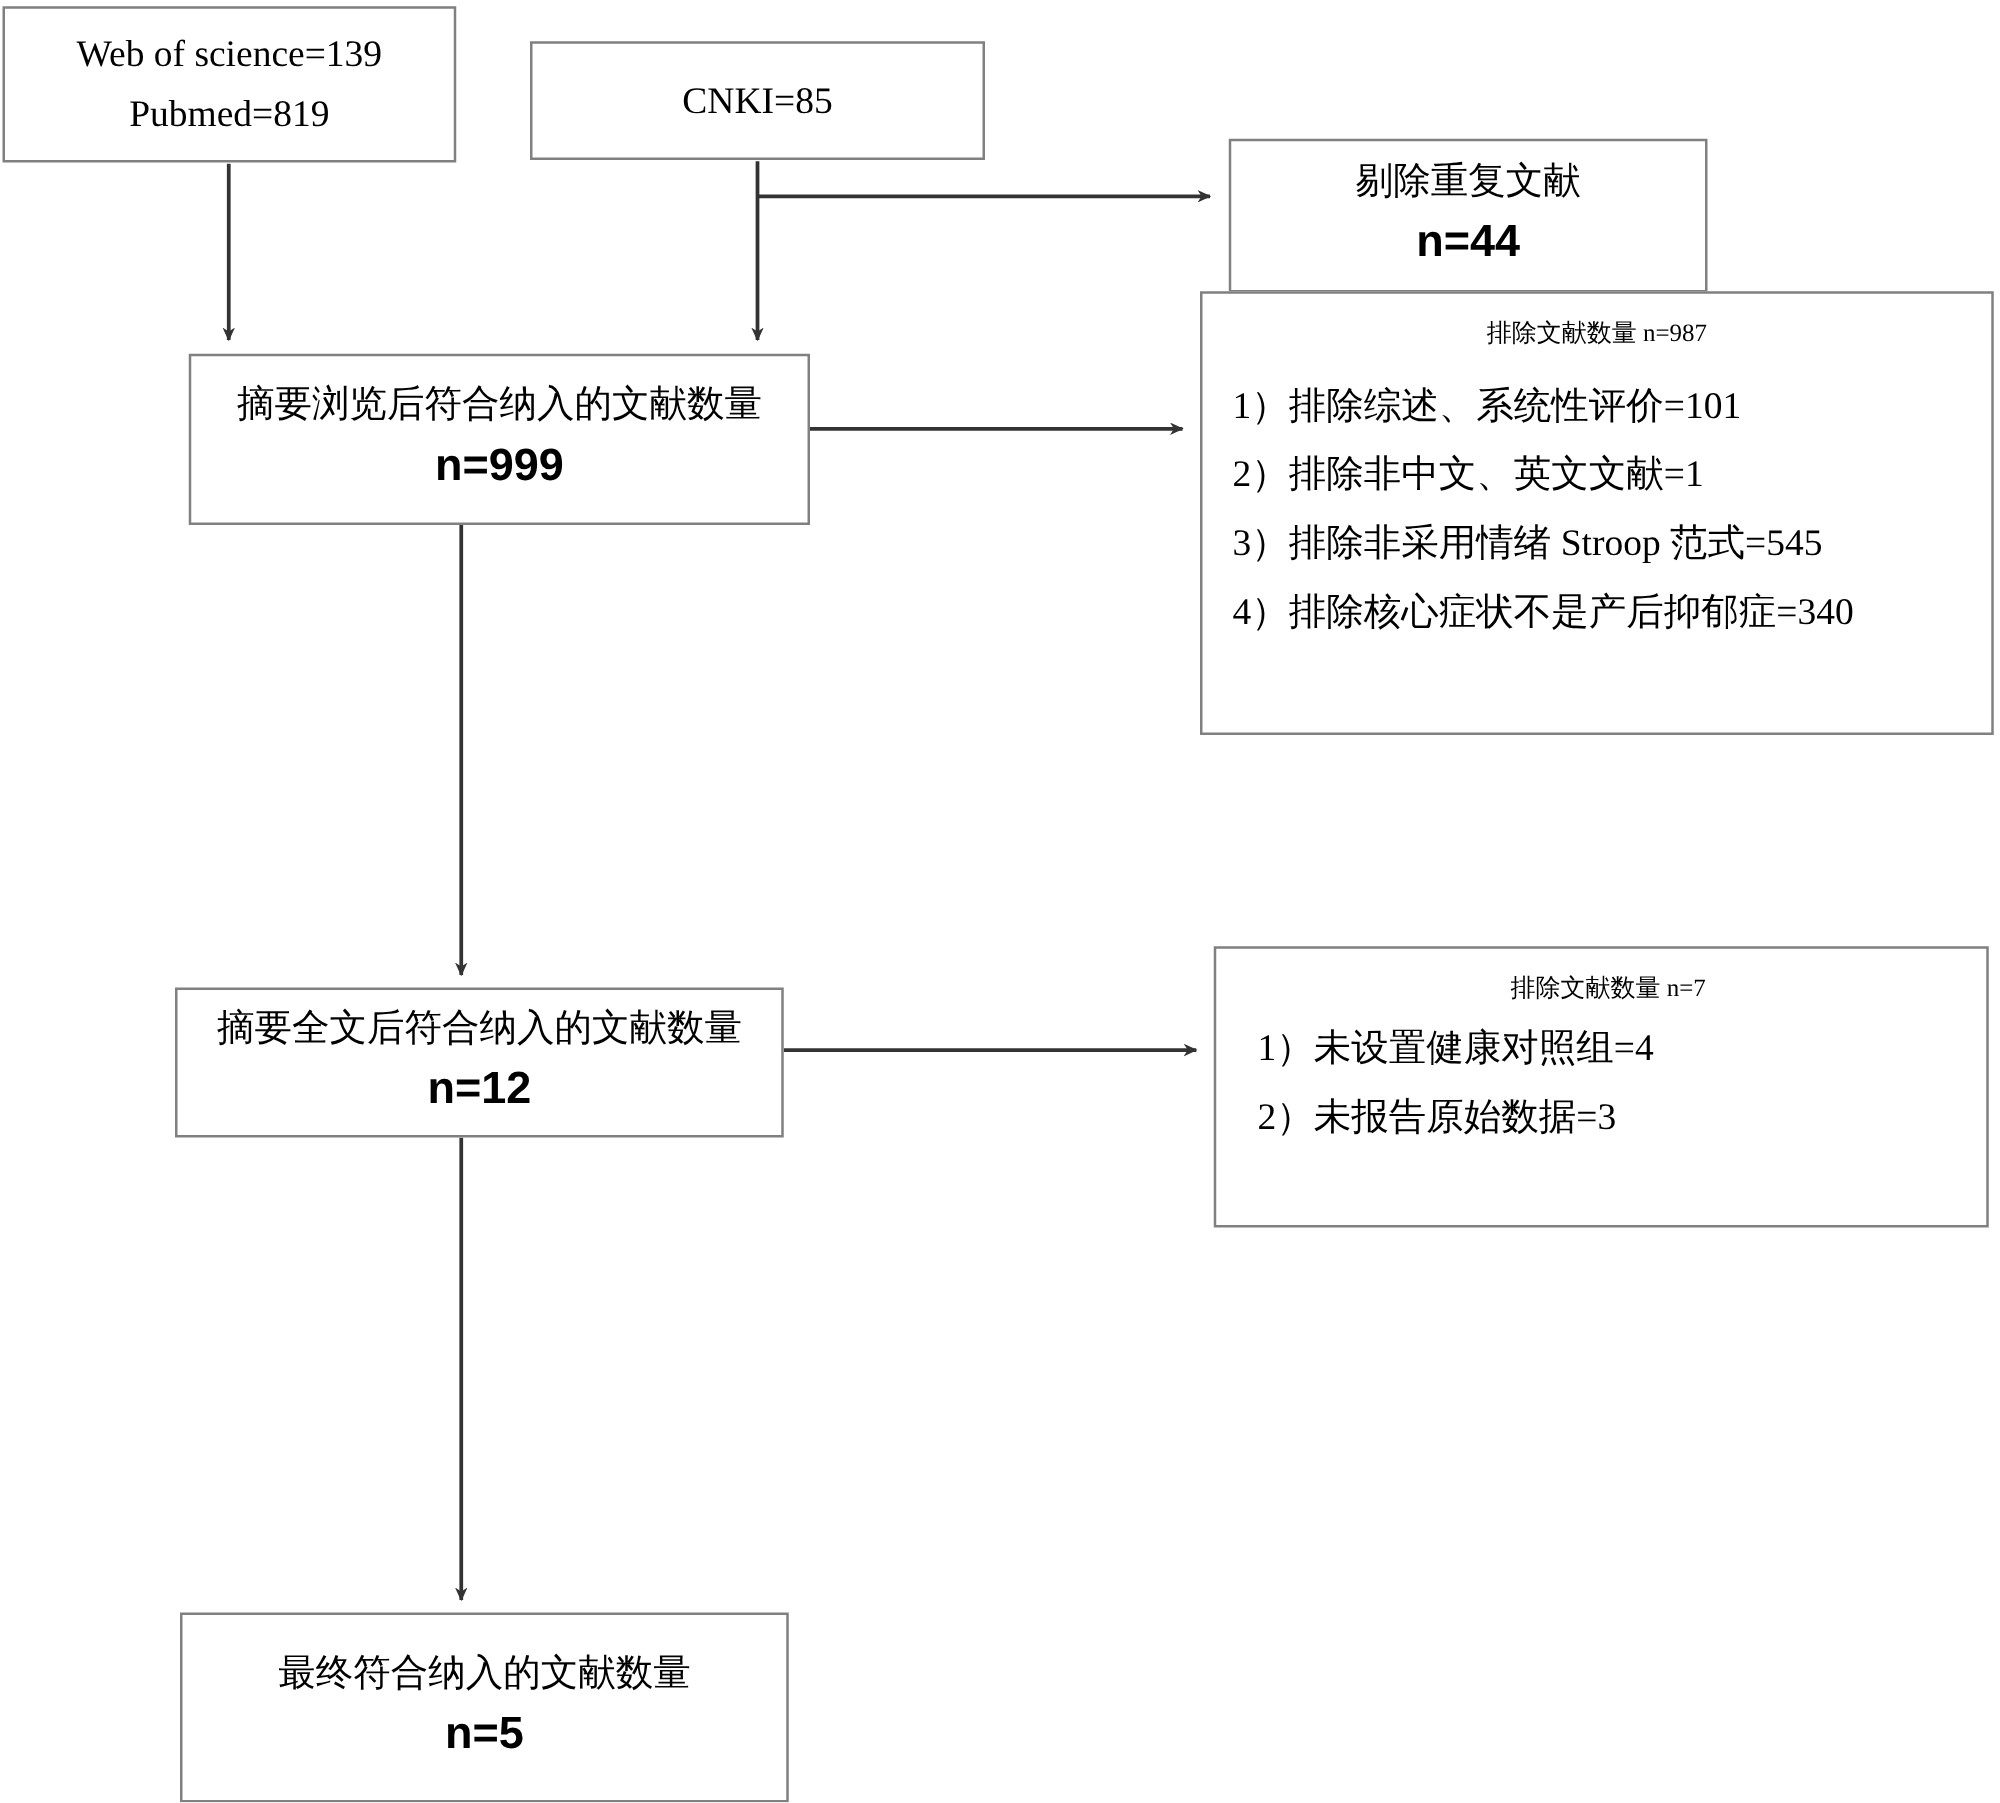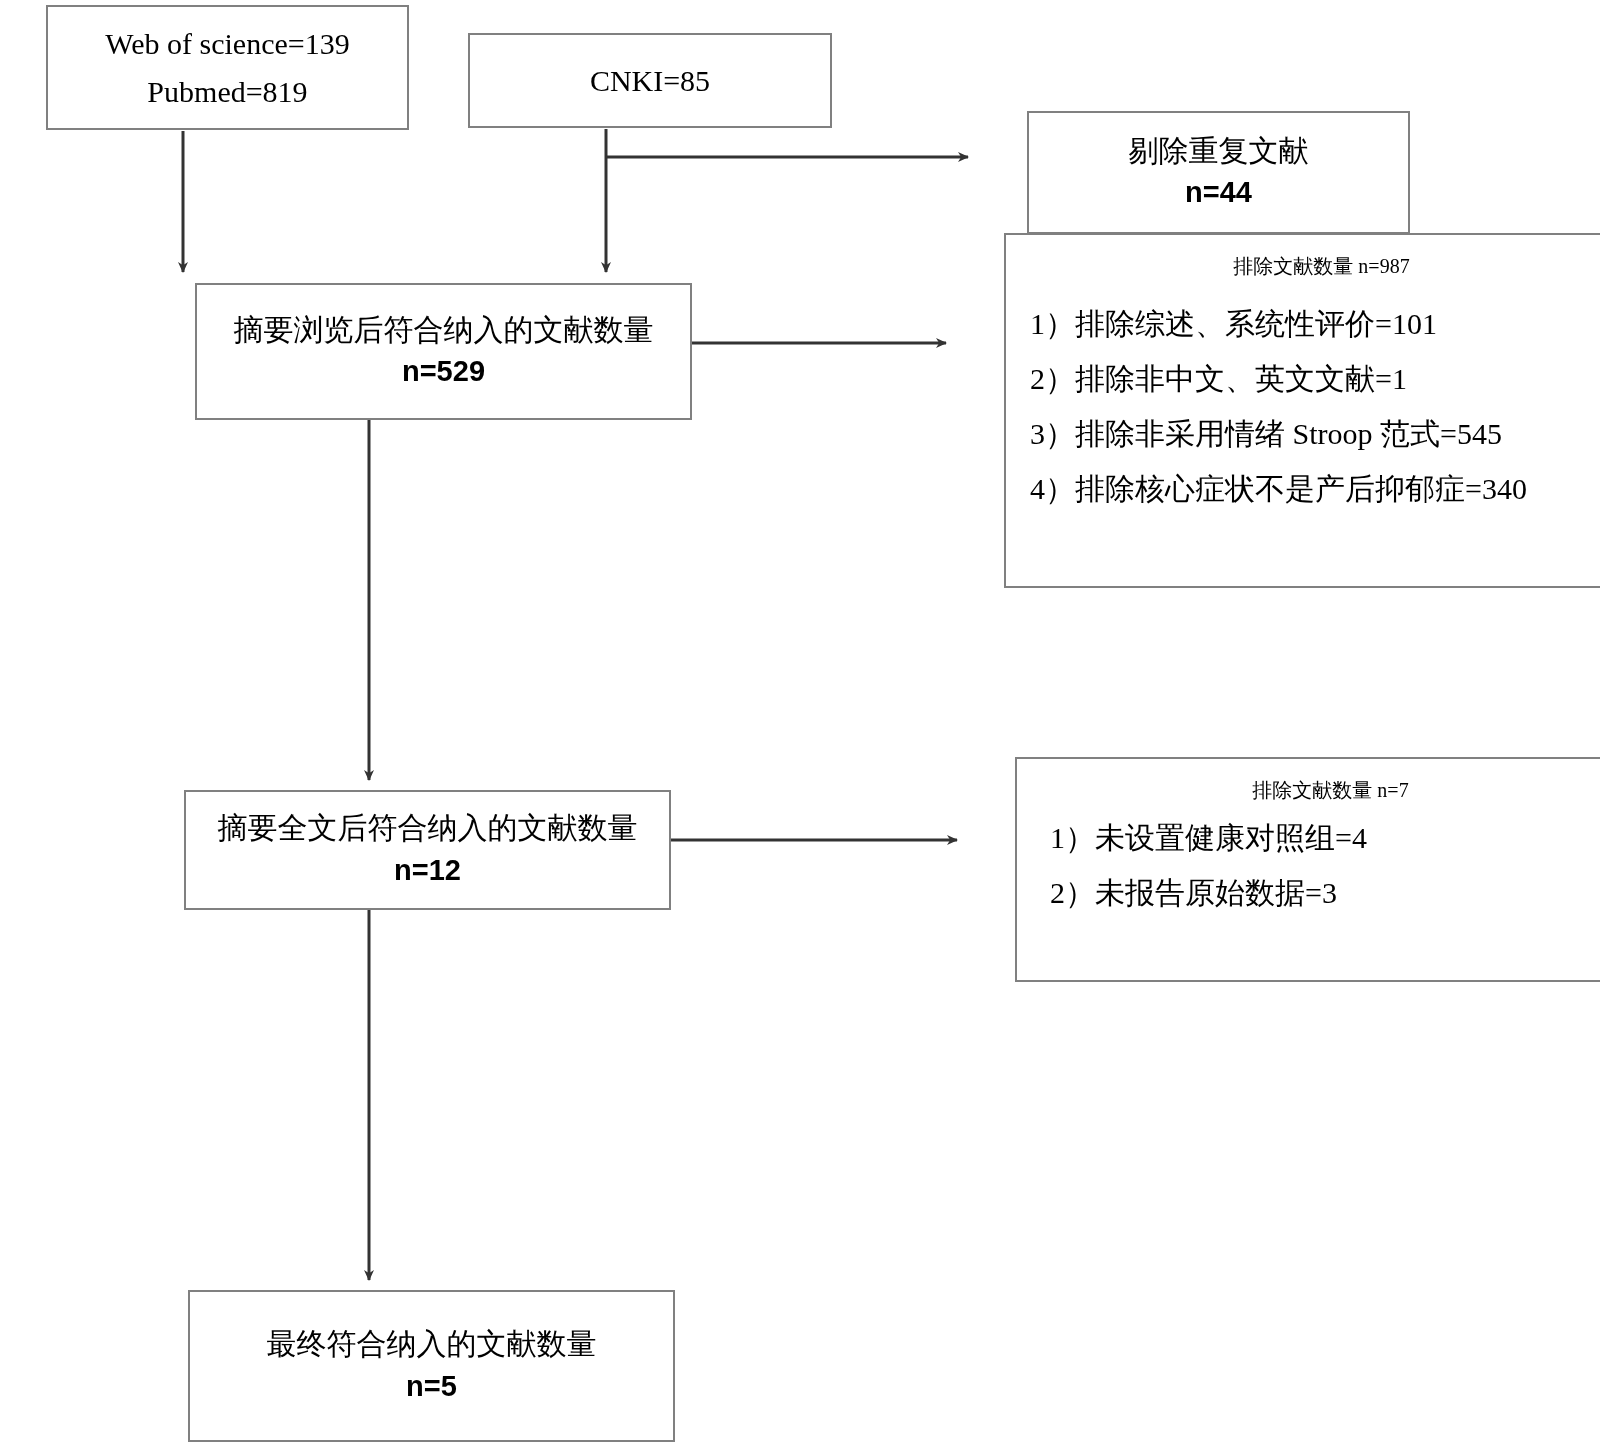--- a/index.html
+++ b/index.html
@@ -18,21 +18,20 @@
   .box {
     position: absolute;
     box-sizing: border-box;
     border: 2px solid #808080;
     background: #ffffff;
     display: flex;
     flex-direction: column;
     justify-content: center;
     align-items: center;
     color: #000000;
-    margin-left: 44px;
   }
   .box.listbox {
     justify-content: flex-start;
     align-items: stretch;
   }
   .line-cn {
     font-family: "Liberation Serif", "DejaVu Serif", serif;
     font-size: 30px;
     line-height: 1.35;
     text-align: center;
@@ -40,21 +39,21 @@
   }
   .line-en {
     font-family: "Liberation Serif", "DejaVu Serif", serif;
     font-size: 30px;
     line-height: 1.6;
     text-align: center;
     white-space: nowrap;
   }
   .line-n {
     font-family: "Liberation Sans", "DejaVu Sans", sans-serif;
-    font-size: 29px;
+    font-size: 36px;
     font-weight: bold;
     line-height: 1.5;
     text-align: left;
     white-space: nowrap;
   }
   .list-title {
     font-family: "Liberation Serif", "DejaVu Serif", serif;
     font-size: 20px;
     text-align: center;
     white-space: nowrap;
@@ -120,21 +119,21 @@
     <div class="list-title">排除文献数量 n=987</div>
     <div style="height:24px;"></div>
     <div class="list-item" style="margin:0 0 14px 24px;">1）排除综述、系统性评价=101</div>
     <div class="list-item" style="margin:0 0 14px 24px;">2）排除非中文、英文文献=1</div>
     <div class="list-item" style="margin:0 0 14px 24px;">3）排除非采用情绪 Stroop 范式=545</div>
     <div class="list-item" style="margin:0 0 0 24px;">4）排除核心症状不是产后抑郁症=340</div>
   </div>
 
   <div class="box" style="left:151px; top:283px; width:497px; height:137px;">
     <div class="line-cn">摘要浏览后符合纳入的文献数量</div>
-    <div class="line-n">n=529</div>
+    <div class="line-n">n=999</div>
   </div>
 
   <div class="box" style="left:140px; top:790px; width:487px; height:120px;">
     <div class="line-cn">摘要全文后符合纳入的文献数量</div>
     <div class="line-n">n=12</div>
   </div>
 
   <div class="box listbox" style="left:971px; top:757px; width:620px; height:225px; padding:18px 0 0 11px;">
     <div class="list-title">排除文献数量 n=7</div>
     <div style="height:14px;"></div>

